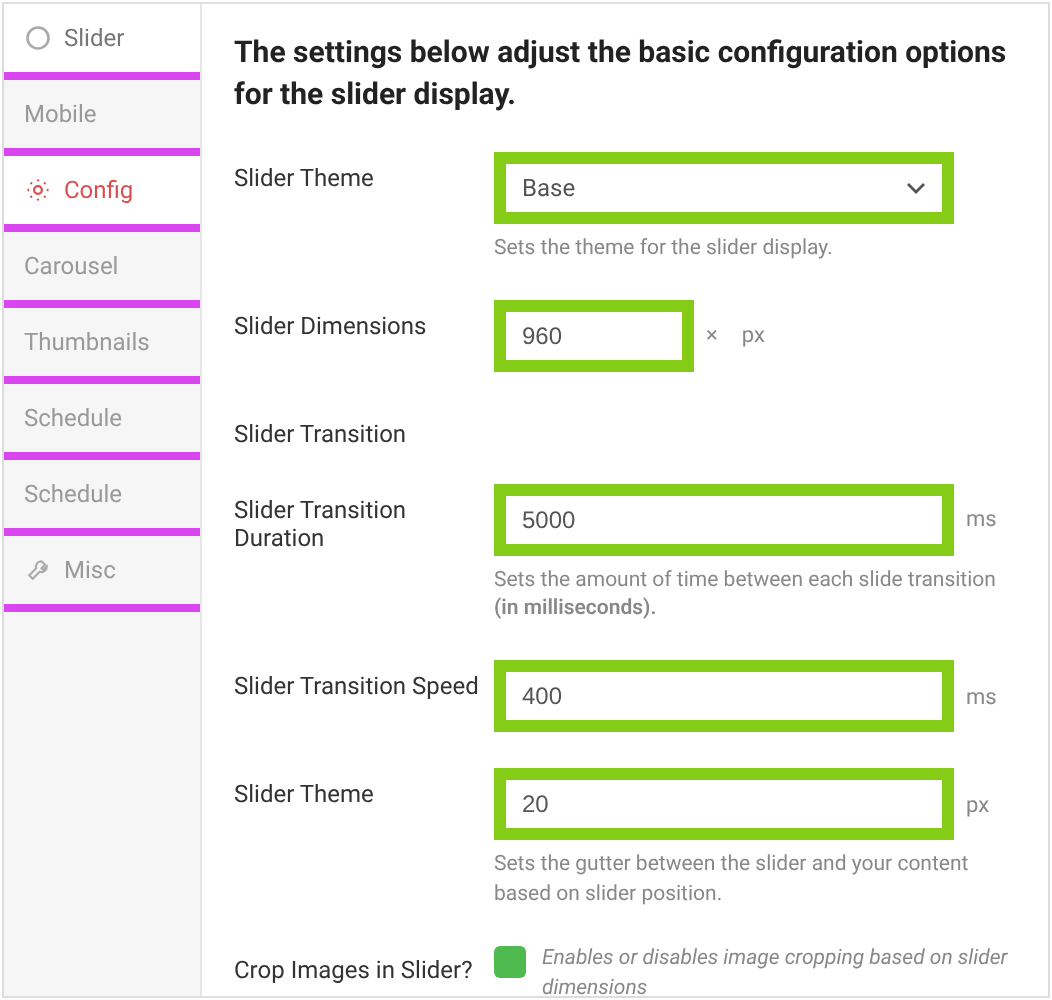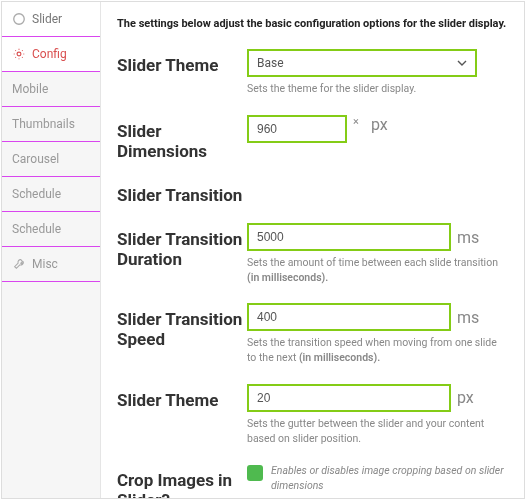--- a/index.html
+++ b/index.html
@@ -1,34 +1,34 @@
 <!DOCTYPE html>
 <html><head>
 <meta charset="utf-8">
 <style>
 *{box-sizing:border-box;margin:0;padding:0}
 body{font-family:-apple-system,BlinkMacSystemFont,"Segoe UI",Roboto,sans-serif;font-size:12px;color:#333;background:#fff;width:526px;height:500px;overflow:hidden}
 .wrap{display:flex;border:1px solid #ddd;height:498px;margin:1px}
 .sidebar{width:99px;background:#f6f6f6;border-right:1px solid #e5e5e5}
-.tab{display:flex;align-items:center;padding:10px 10px;color:#999;cursor:pointer;border-bottom:1px solid #d946ef;font-size:12px}
+.tab{display:flex;align-items:center;padding:10px 10px;color:#999;cursor:pointer;border-bottom:4px solid #d946ef;font-size:12px}
 .tab.first{background:#fff;color:#777}
 .tab.active{background:#fff;color:#d94f4f;border-left:0}
 .tab .ico{width:14px;height:14px;margin-right:6px;display:inline-flex;align-items:center;justify-content:center}
 .main{flex:1;padding:14px 16px;overflow-y:auto}
-.heading{font-size:11px;font-weight:700;color:#222;margin-bottom:18px;line-height:1.4}
+.heading{font-size:15px;font-weight:700;color:#222;margin-bottom:18px;line-height:1.4}
 .row{display:flex;align-items:flex-start;margin-bottom:18px}
-.lab{width:130px;font-size:17px;font-weight:700;color:#333;padding-top:6px}
+.lab{width:130px;font-size:12px;font-weight:400;color:#333;padding-top:6px}
 .ctl{flex:1}
-.sel,.inp{border:2px solid #84cc16;background:#fff;font-size:12px;padding:5px 8px;color:#555}
+.sel,.inp{border:6px solid #84cc16;background:#fff;font-size:12px;padding:5px 8px;color:#555}
 .sel{width:230px;display:flex;justify-content:space-between;align-items:center;cursor:pointer}
-.inp{width:204px}
-.dims{display:flex;align-items:flex-start;gap:6px}
+.inp{width:230px}
+.dims{display:flex;align-items:center;gap:6px}
 .dims .inp{width:100px}
 .dims .x{color:#888;font-size:11px}
-.unit{color:#888;font-size:16px;margin-left:6px}
+.unit{color:#888;font-size:11px;margin-left:6px}
 .help{font-size:10.5px;color:#888;margin-top:5px;line-height:1.4}
 .help b{font-weight:600}
 .chk{display:flex;align-items:flex-start;gap:8px}
 .cbox{width:16px;height:16px;background:#4fba4f;border-radius:3px;display:flex;align-items:center;justify-content:center;flex-shrink:0;margin-top:1px}
 .chktxt{font-size:10.5px;font-style:italic;color:#888;line-height:1.4}
 .chev{width:10px;height:10px}
 .row-unit{display:flex;align-items:center}
 </style>
 </head>
 <body>
@@ -36,37 +36,37 @@
 <div class="wrap">
   <div class="sidebar">
     <div class="tab first">
       <span class="ico">
           <svg viewBox="0 0 16 16">
             <circle cx="8" cy="8" r="6" fill="none" stroke="#aaa" stroke-width="1.5"></circle>
           </svg>
         </span>
       <span>Slider</span>
     </div>
+    <div class="tab">
+        <span>Mobile</span>
+      </div>
     <div class="tab active">
       <span class="ico">
           <svg viewBox="0 0 16 16">
             <circle cx="8" cy="8" r="2.2" fill="none" stroke="#d94f4f" stroke-width="1.3"></circle>
             <path d="M8 3v-1M8 14v-1M3 8h-1M14 8h-1M4.5 4.5l-.7-.7M12.2 12.2l-.7-.7M4.5 11.5l-.7.7M12.2 3.8l-.7.7" stroke="#d94f4f" stroke-width="1.3"></path>
           </svg>
         </span>
       <span>Config</span>
     </div>
     <div class="tab">
-        <span>Mobile</span>
+        <span>Carousel</span>
       </div>
     <div class="tab">
         <span>Thumbnails</span>
-      </div>
-    <div class="tab">
-        <span>Carousel</span>
       </div>
     <div class="tab">
         <span>Schedule</span>
       </div>
     <div class="tab">
         <span>Schedule</span>
       </div>
     <div class="tab">
       <span class="ico">
           <svg viewBox="0 0 16 16">
@@ -119,21 +119,20 @@
       </div>
     </div>
 
     <div class="row">
       <div class="lab">Slider Transition Speed</div>
       <div class="ctl">
         <div class="row-unit">
           <input class="inp" value="400" style="">
           <span class="unit">ms</span>
         </div>
-        <div class="help"><span>Sets the transition speed when moving from one slide to the next </span><b>(in milliseconds).</b></div>
       </div>
     </div>
 
     <div class="row">
       <div class="lab">Slider Theme</div>
       <div class="ctl">
         <div class="row-unit">
           <input class="inp" value="20" style="">
           <span class="unit">px</span>
         </div>

